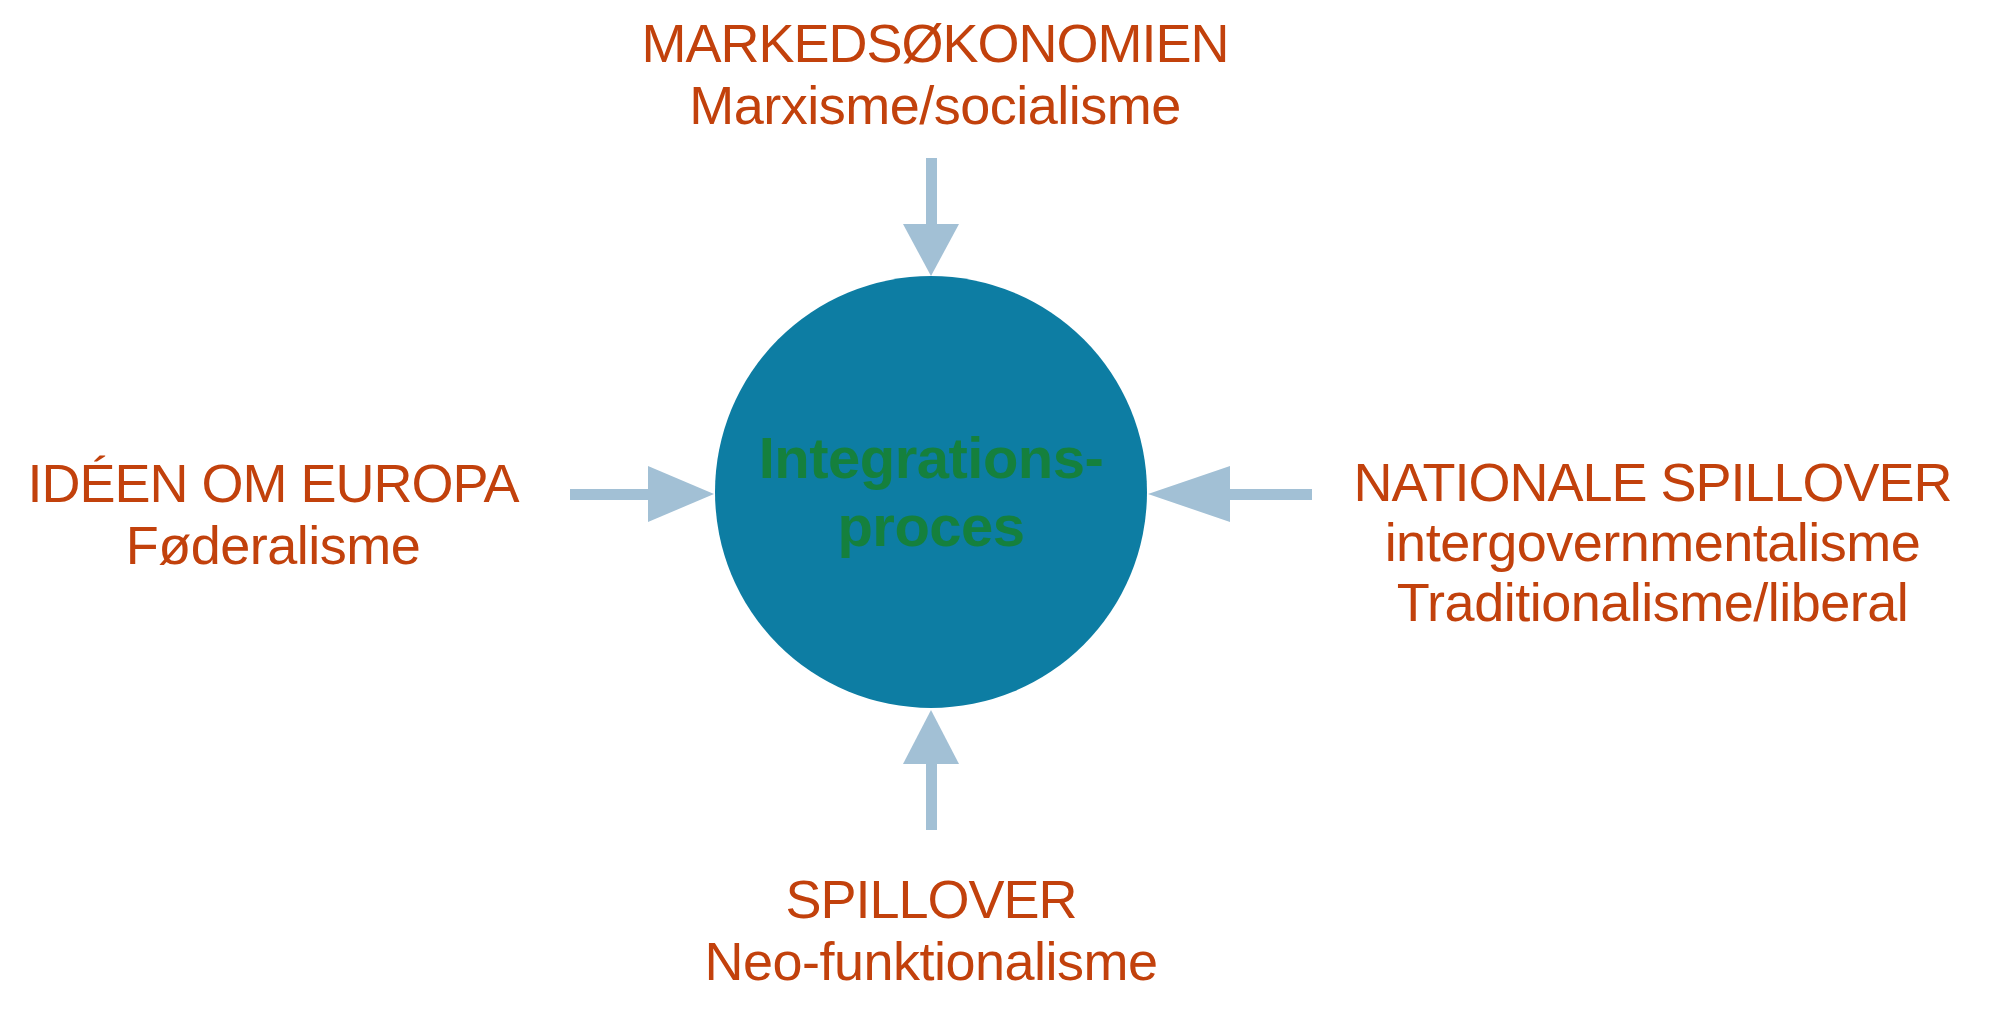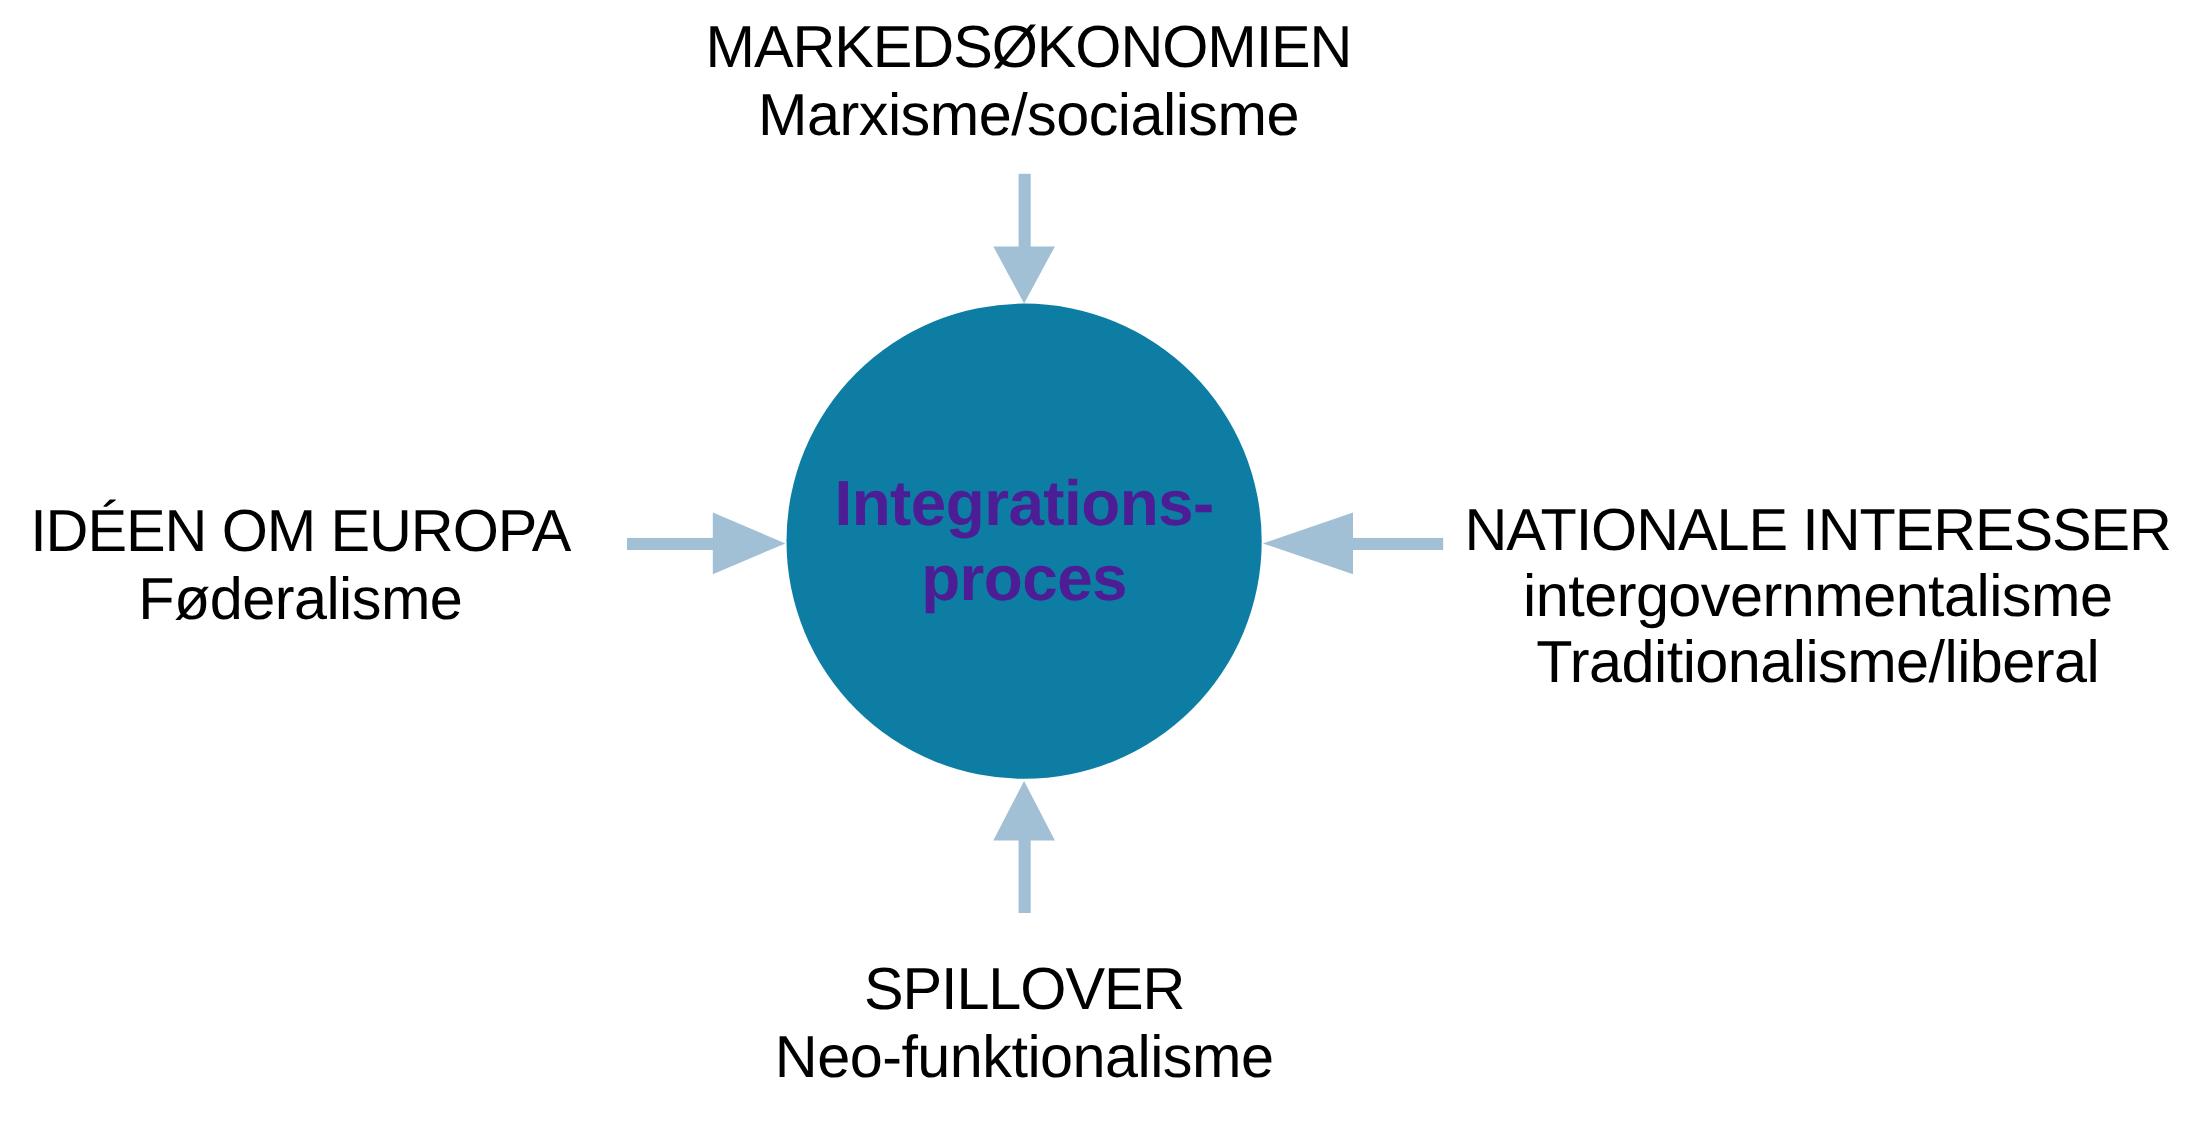--- a/index.html
+++ b/index.html
@@ -18,21 +18,21 @@
   #graphics {
     position: absolute;
     left: 0;
     top: 0;
     width: 2000px;
     height: 1029px;
   }
   .label {
     position: absolute;
     text-align: center;
-    color: #000000;
+    color: #c2410c;
   }
   .label .title {
     font-size: 54px;
     line-height: 62px;
     letter-spacing: -1px;
     white-space: nowrap;
   }
   .label .subtitle {
     font-size: 54px;
     line-height: 62px;
@@ -49,21 +49,21 @@
     position: absolute;
     left: 715px;
     top: 276px;
     width: 432px;
     height: 432px;
     display: flex;
     flex-direction: column;
     align-items: center;
     justify-content: center;
     text-align: center;
-    color: #4c1d95;
+    color: #15803d;
     font-size: 58px;
     font-weight: bold;
     line-height: 68px;
     letter-spacing: -0.5px;
   }
 </style>
 </head>
 <body>
 
 <div id="canvas">
@@ -94,21 +94,21 @@
     <div class="title">MARKEDSØKONOMIEN</div>
     <div class="subtitle">Marxisme/socialisme</div>
   </div>
 
   <div class="label" id="label-left">
     <div class="title">IDÉEN OM EUROPA</div>
     <div class="subtitle">Føderalisme</div>
   </div>
 
   <div class="label" id="label-right">
-    <div class="title">NATIONALE INTERESSER</div>
+    <div class="title">NATIONALE SPILLOVER</div>
     <div class="subtitle">intergovernmentalisme</div>
     <div class="subtitle">Traditionalisme/liberal</div>
   </div>
 
   <div class="label" id="label-bottom">
     <div class="title">SPILLOVER</div>
     <div class="subtitle">Neo-funktionalisme</div>
   </div>
 
 </div>

